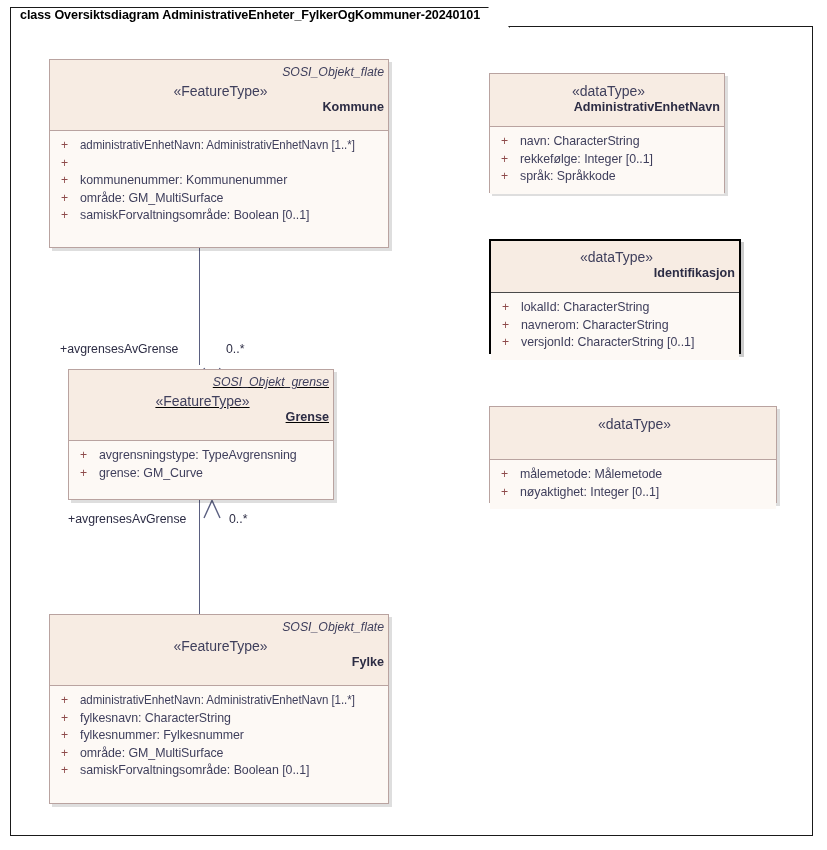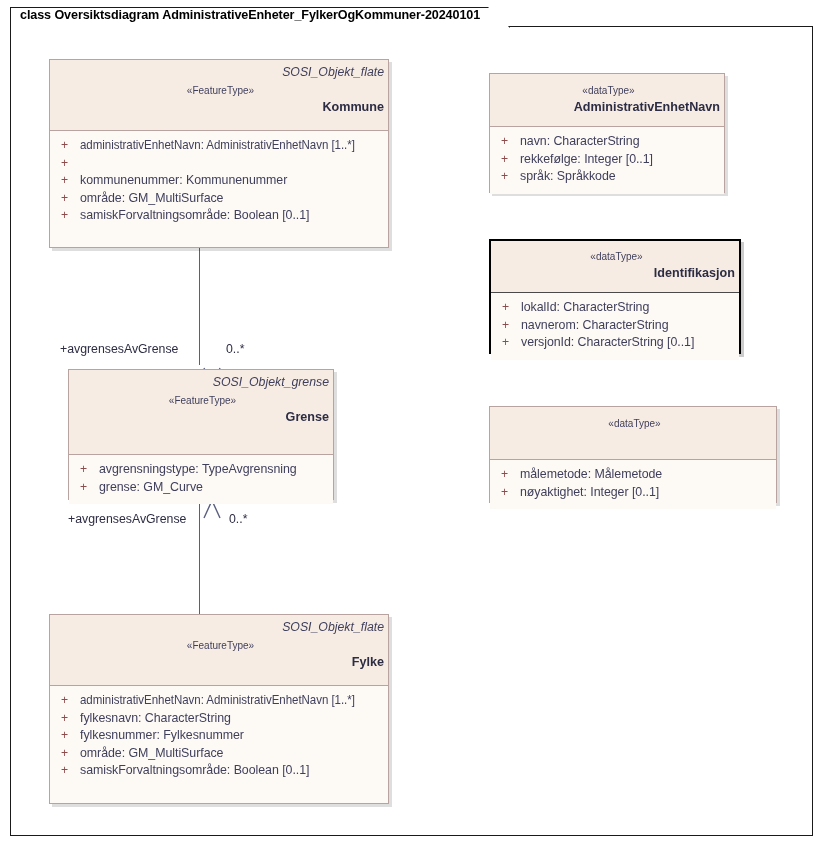--- a/index.html
+++ b/index.html
@@ -78,21 +78,21 @@
     display: block;
     text-align: right;
     font-style: italic;
     font-size: 12.3px;
     color: #3f3f5c;
     line-height: 15px;
     white-space: nowrap;
   }
   .box-stereotype {
     display: block;
-    font-size: 10px;
+    font-size: 14px;
     color: #3f3f5c;
     line-height: 16px;
     margin-top: 3px;
   }
   .box-name {
     display: block;
     font-size: 12.6px;
     font-weight: bold;
     color: #2c2c44;
     line-height: 16px;
@@ -205,21 +205,21 @@
         <span class="attr-text">område: GM_MultiSurface</span>
       </div>
       <div class="attr-row">
         <span class="attr-vis">+</span>
         <span class="attr-text">samiskForvaltningsområde: Boolean [0..1]</span>
       </div>
     </div>
   </div>
 
   <div class="uml-box" style="left:68px; top:369px; width:266px; height:131px;">
-    <div class="box-header" style="height:85px;">
+    <div class="box-header" style="height:71px;text-decoration:underline;">
       <span class="box-tag">SOSI_Objekt_grense</span>
       <span class="box-stereotype">«FeatureType»</span>
       <span class="box-name">Grense</span>
     </div>
     <div class="box-attrs">
       <div class="attr-row">
         <span class="attr-vis">+</span>
         <span class="attr-text">avgrensningstype: TypeAvgrensning</span>
       </div>
       <div class="attr-row">

